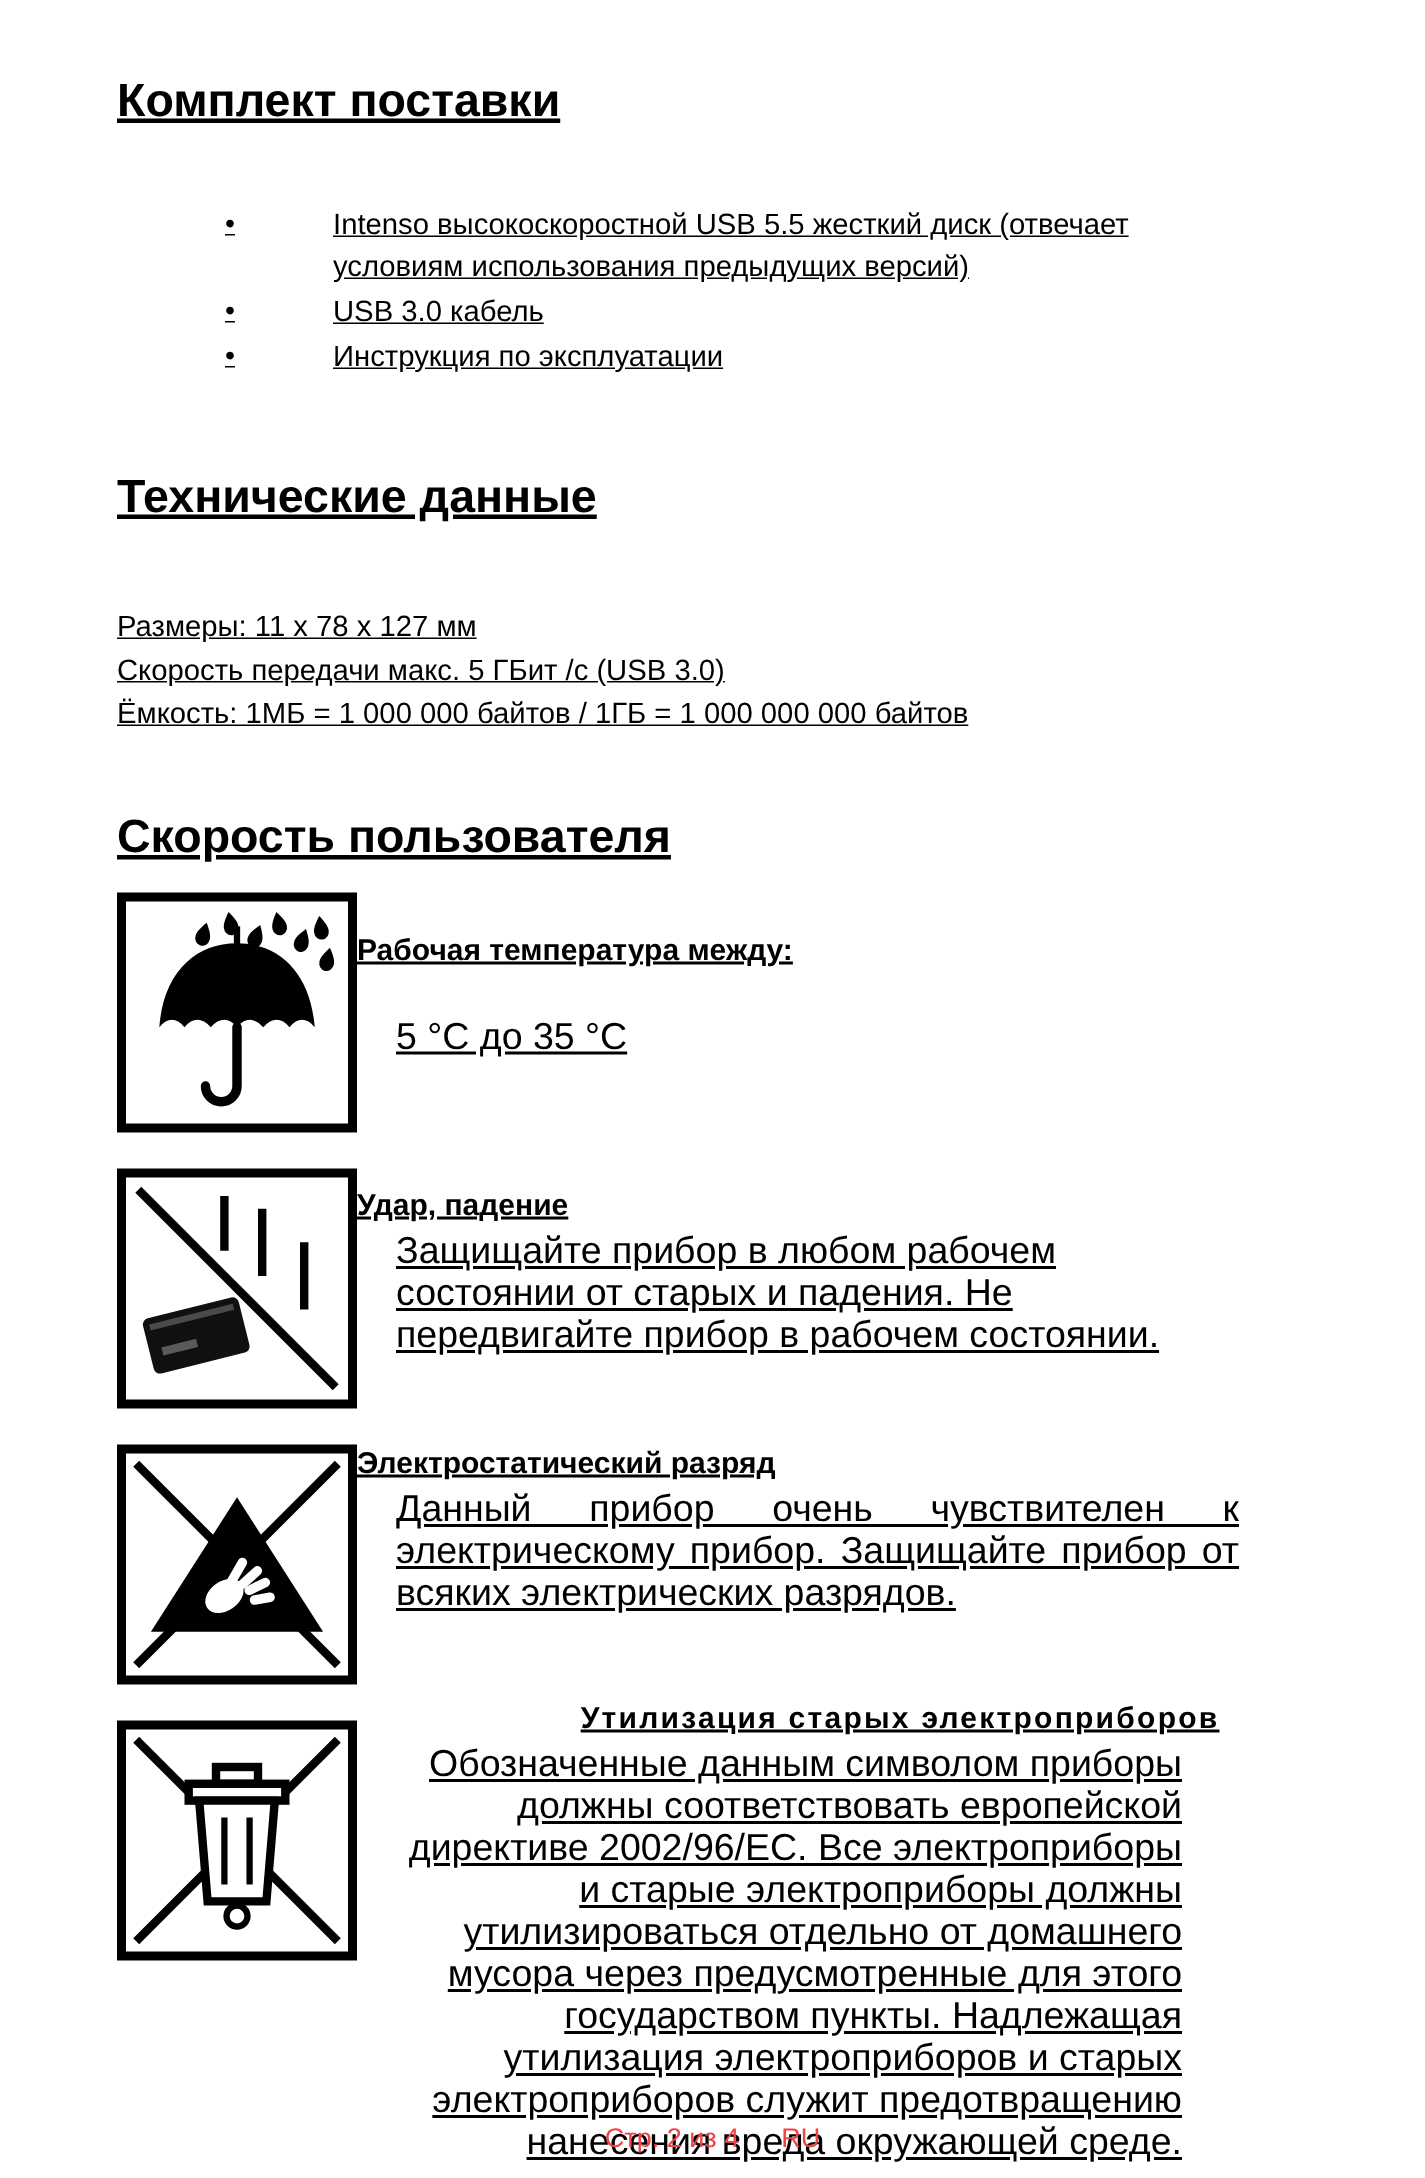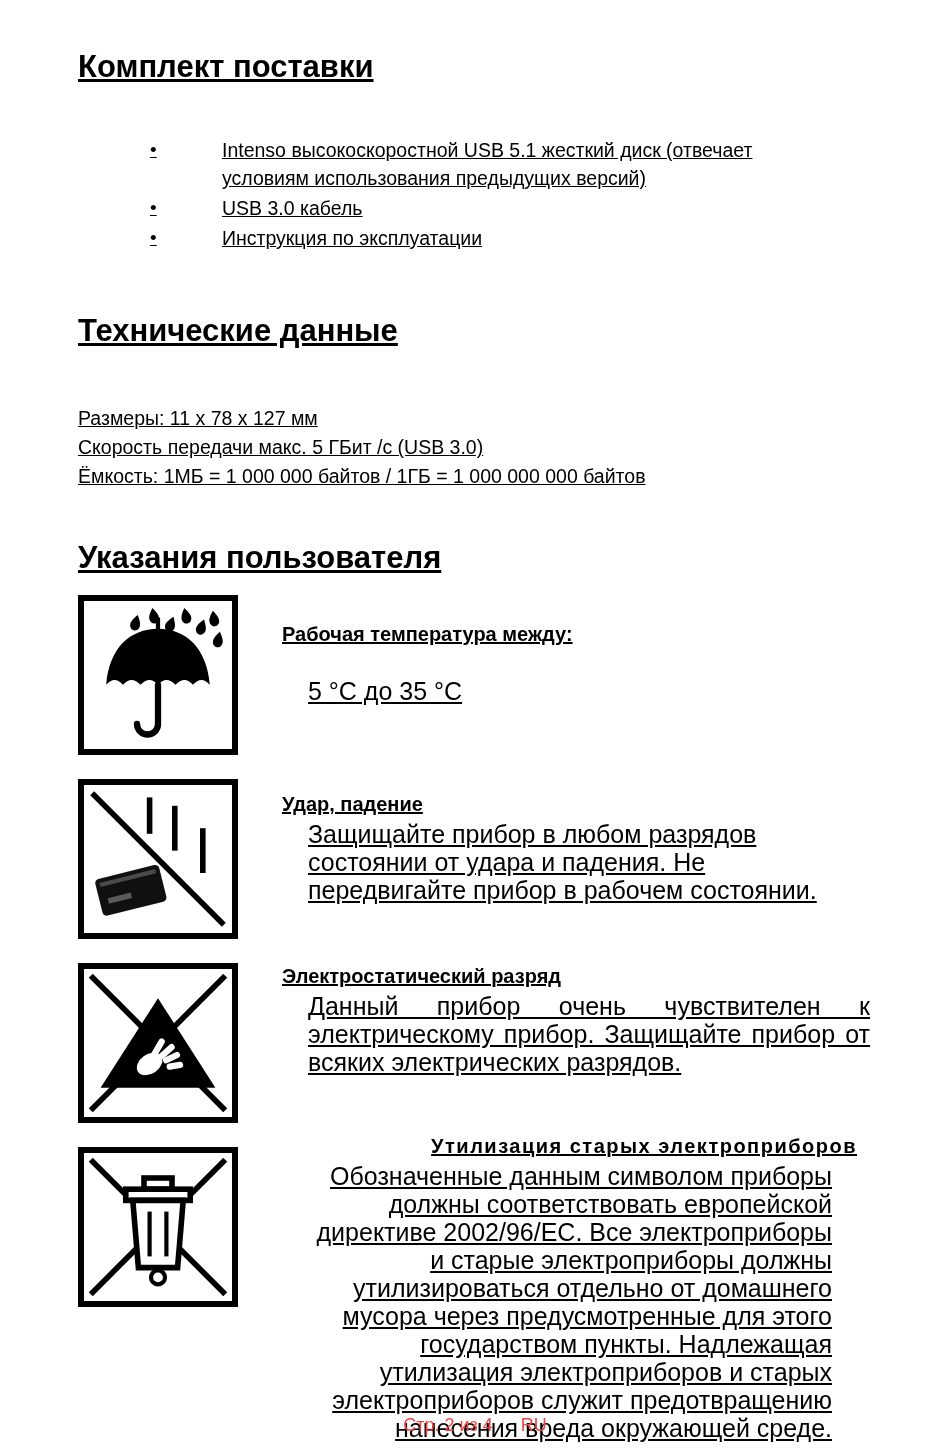--- a/index.html
+++ b/index.html
@@ -35,21 +35,21 @@
   .icon-box {
     flex:none;
     width:148px; height:148px;
     border:6px solid #000;
     box-sizing:content-box;
     padding:0;
     display:flex; align-items:center; justify-content:center;
     background:#fff;
   }
   .icon-box svg { width:140px; height:140px; display:block; }
-  .note-text { margin-left:44px; width:575px; }
+  .note-text { width:575px; }
   .note-text.pt-lg { padding-top:26px; }
   .note-text.pt-sm { padding-top:12px; }
   .note-text.up { margin-top:-14px;text-align:right; }
   .note-heading { font-size:20px; font-weight:bold; line-height:26px; margin:0; }
   .note-heading.spaced { letter-spacing:1.5px; }
   .note-body {
     font-size:25px; line-height:28px;
     margin:3px 0 0 0; padding-left:26px;
   }
   .note-body.temp { margin-top:30px; }
@@ -65,41 +65,41 @@
 </head>
 <body>
 
 <div class="page">
 
   <h1 class="section-title">Комплект поставки</h1>
 
   <ul class="bullets">
     <li class="bullet-item">
       <span class="bullet-dot">•</span>
-      <span class="bullet-text">Intenso высокоскоростной USB 5.1 жесткий диск (отвечает условиям использования предыдущих версий)</span>
+      <span class="bullet-text">Intenso высокоскоростной USB 5.5 жесткий диск (отвечает условиям использования предыдущих версий)</span>
     </li>
     <li class="bullet-item">
       <span class="bullet-dot">•</span>
       <span class="bullet-text">USB 3.0 кабель</span>
     </li>
     <li class="bullet-item">
       <span class="bullet-dot">•</span>
       <span class="bullet-text">Инструкция по эксплуатации</span>
     </li>
   </ul>
 
   <h1 class="section-title tech-title">Технические данные</h1>
 
   <div class="tech-lines">
     <div>Размеры: 11 x 78 x 127 мм</div>
     <div>Скорость передачи макс. 5 ГБит /с (USB 3.0)</div>
     <div>Ёмкость: 1МБ = 1 000 000 байтов / 1ГБ = 1 000 000 000 байтов</div>
   </div>
 
-  <h1 class="section-title notes-title">Указания пользователя</h1>
+  <h1 class="section-title notes-title">Скорость пользователя</h1>
 
   <div class="note-row first">
     <div class="icon-box">
       <svg viewBox="0 0 100 100" aria-hidden="true">
         <g fill="#000">
           <path d="M0 -6 C2.5 -2.5 3.5 -0.5 3.5 1.5 A3.5 3.8 0 1 1 -3.5 1.5 C-3.5 -0.5 -2.5 -2.5 0 -6 Z" transform="translate(34,13) rotate(15)"></path>
           <path d="M0 -6 C2.5 -2.5 3.5 -0.5 3.5 1.5 A3.5 3.8 0 1 1 -3.5 1.5 C-3.5 -0.5 -2.5 -2.5 0 -6 Z" transform="translate(47,8) rotate(-10)"></path>
           <path d="M0 -6 C2.5 -2.5 3.5 -0.5 3.5 1.5 A3.5 3.8 0 1 1 -3.5 1.5 C-3.5 -0.5 -2.5 -2.5 0 -6 Z" transform="translate(59,14) rotate(20)"></path>
           <path d="M0 -6 C2.5 -2.5 3.5 -0.5 3.5 1.5 A3.5 3.8 0 1 1 -3.5 1.5 C-3.5 -0.5 -2.5 -2.5 0 -6 Z" transform="translate(70,8) rotate(-12)"></path>
           <path d="M0 -6 C2.5 -2.5 3.5 -0.5 3.5 1.5 A3.5 3.8 0 1 1 -3.5 1.5 C-3.5 -0.5 -2.5 -2.5 0 -6 Z" transform="translate(81,16) rotate(18)"></path>
@@ -126,21 +126,21 @@
         <line x1="82" y1="28" x2="82" y2="60" stroke="#000" stroke-width="4"></line>
         <g transform="rotate(-14 30 72)">
           <rect x="7" y="59" width="47" height="27" rx="3" fill="#101010"></rect>
           <rect x="10" y="62" width="41" height="3" fill="#4a4a4a"></rect>
           <rect x="13" y="74" width="17" height="4" fill="#5a5a5a"></rect>
         </g>
       </svg>
     </div>
     <div class="note-text pt-sm">
       <p class="note-heading">Удар, падение</p>
-      <p class="note-body" style="width:538px">Защищайте прибор в любом разрядов состоянии от удара и падения. Не передвигайте прибор в рабочем состоянии.</p>
+      <p class="note-body" style="width:538px">Защищайте прибор в любом рабочем состоянии от старых и падения. Не передвигайте прибор в рабочем состоянии.</p>
     </div>
   </div>
 
   <div class="note-row">
     <div class="icon-box">
       <svg viewBox="0 0 100 100" aria-hidden="true">
         <line x1="2" y1="2" x2="98" y2="98" stroke="#000" stroke-width="4"></line>
         <line x1="98" y1="2" x2="2" y2="98" stroke="#000" stroke-width="4"></line>
         <path d="M50 18 L91 82 L9 82 Z" fill="#000"></path>
         <g fill="#fff">

